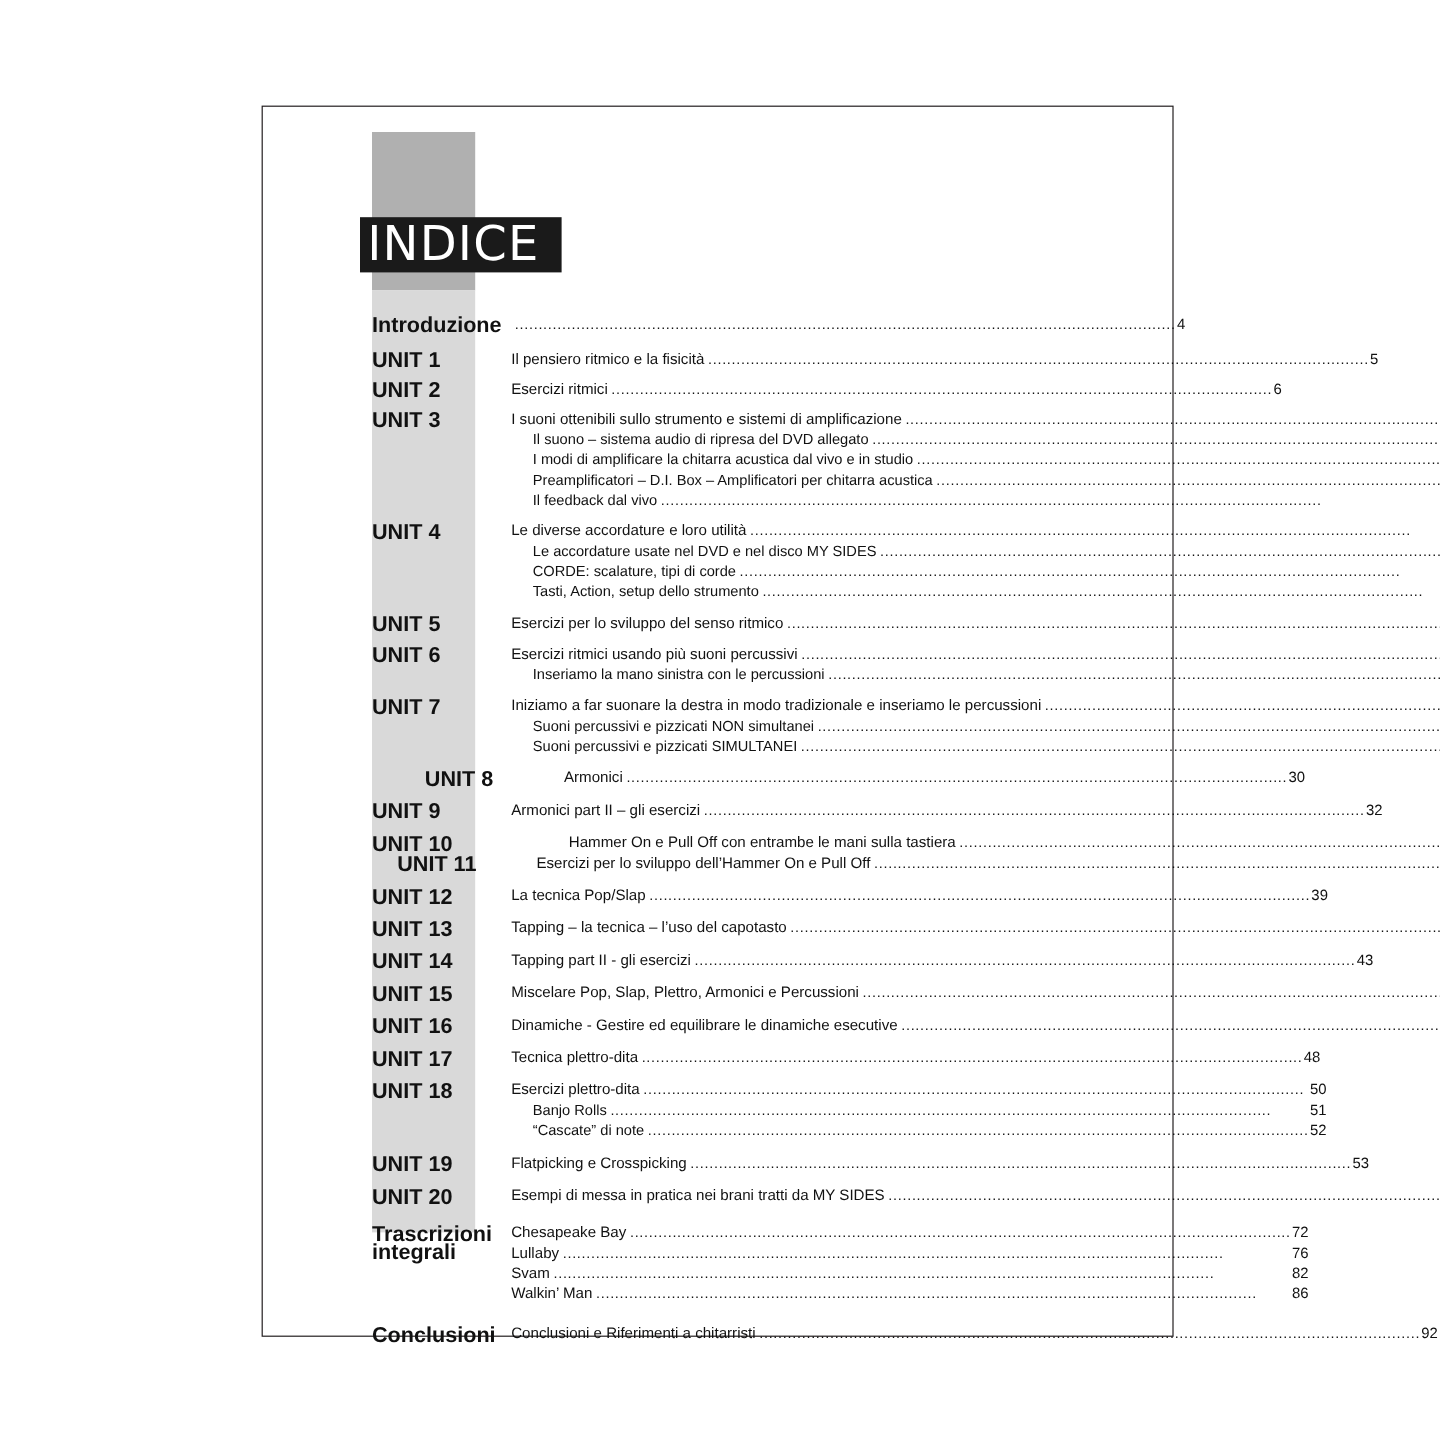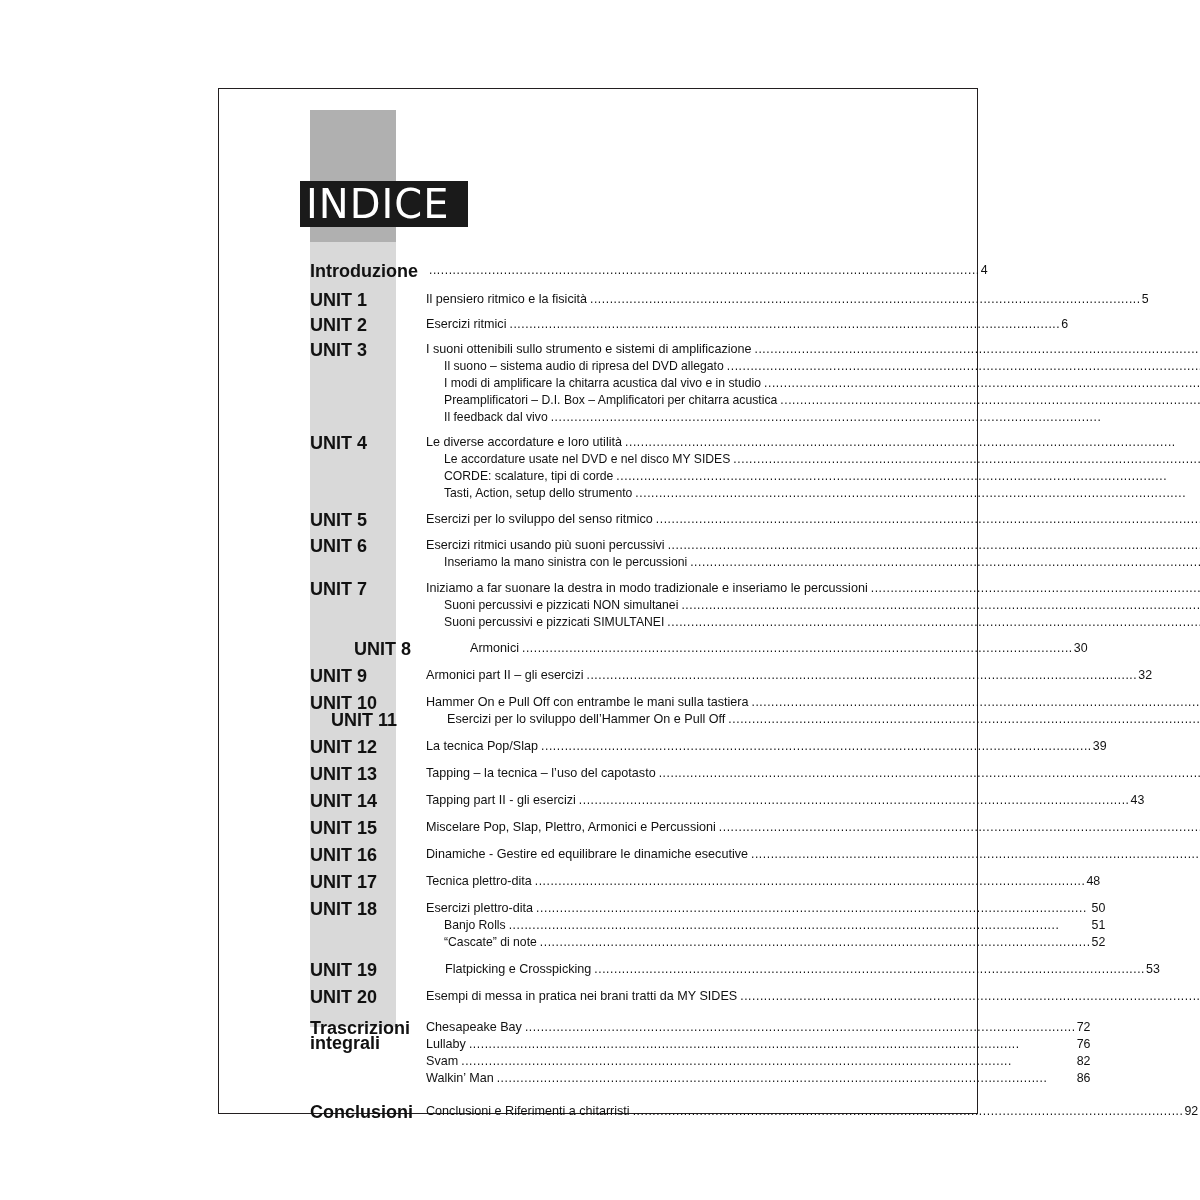--- a/index.html
+++ b/index.html
@@ -257,21 +257,21 @@
       <div class="row" style="margin-top: 10px;">
         <div class="label-cell">UNIT 9</div>
         <div class="entries-cell">
           <div class="entry">
             <span class="txt">Armonici part II – gli esercizi</span>
             <span class="dots">............................................................................................................................................</span>
             <span class="pg">32</span>
           </div>
         </div>
       </div>
-      <div class="row" style="margin-top: 10px;">
+      <div class="row" style="margin-top: 10px; gap: 48px;">
         <div class="label-cell">UNIT 10</div>
         <div class="entries-cell">
           <div class="entry">
             <span class="txt">Hammer On e Pull Off con entrambe le mani sulla tastiera</span>
             <span class="dots">............................................................................................................................................</span>
           </div>
         </div>
       </div>
       <div class="row" style=" padding-left: 21px;">
         <div class="label-cell">UNIT 11</div>
@@ -352,21 +352,21 @@
             <span class="dots">............................................................................................................................................</span>
             <span class="pg">51</span>
           </div>
           <div class="entry sub">
             <span class="txt">“Cascate” di note</span>
             <span class="dots">............................................................................................................................................</span>
             <span class="pg">52</span>
           </div>
         </div>
       </div>
-      <div class="row" style="margin-top: 10px; gap: 19px;">
+      <div class="row" style="margin-top: 10px;">
         <div class="label-cell">UNIT 19</div>
         <div class="entries-cell">
           <div class="entry">
             <span class="txt">Flatpicking e Crosspicking</span>
             <span class="dots">............................................................................................................................................</span>
             <span class="pg">53</span>
           </div>
         </div>
       </div>
       <div class="row" style="margin-top: 10px;">

